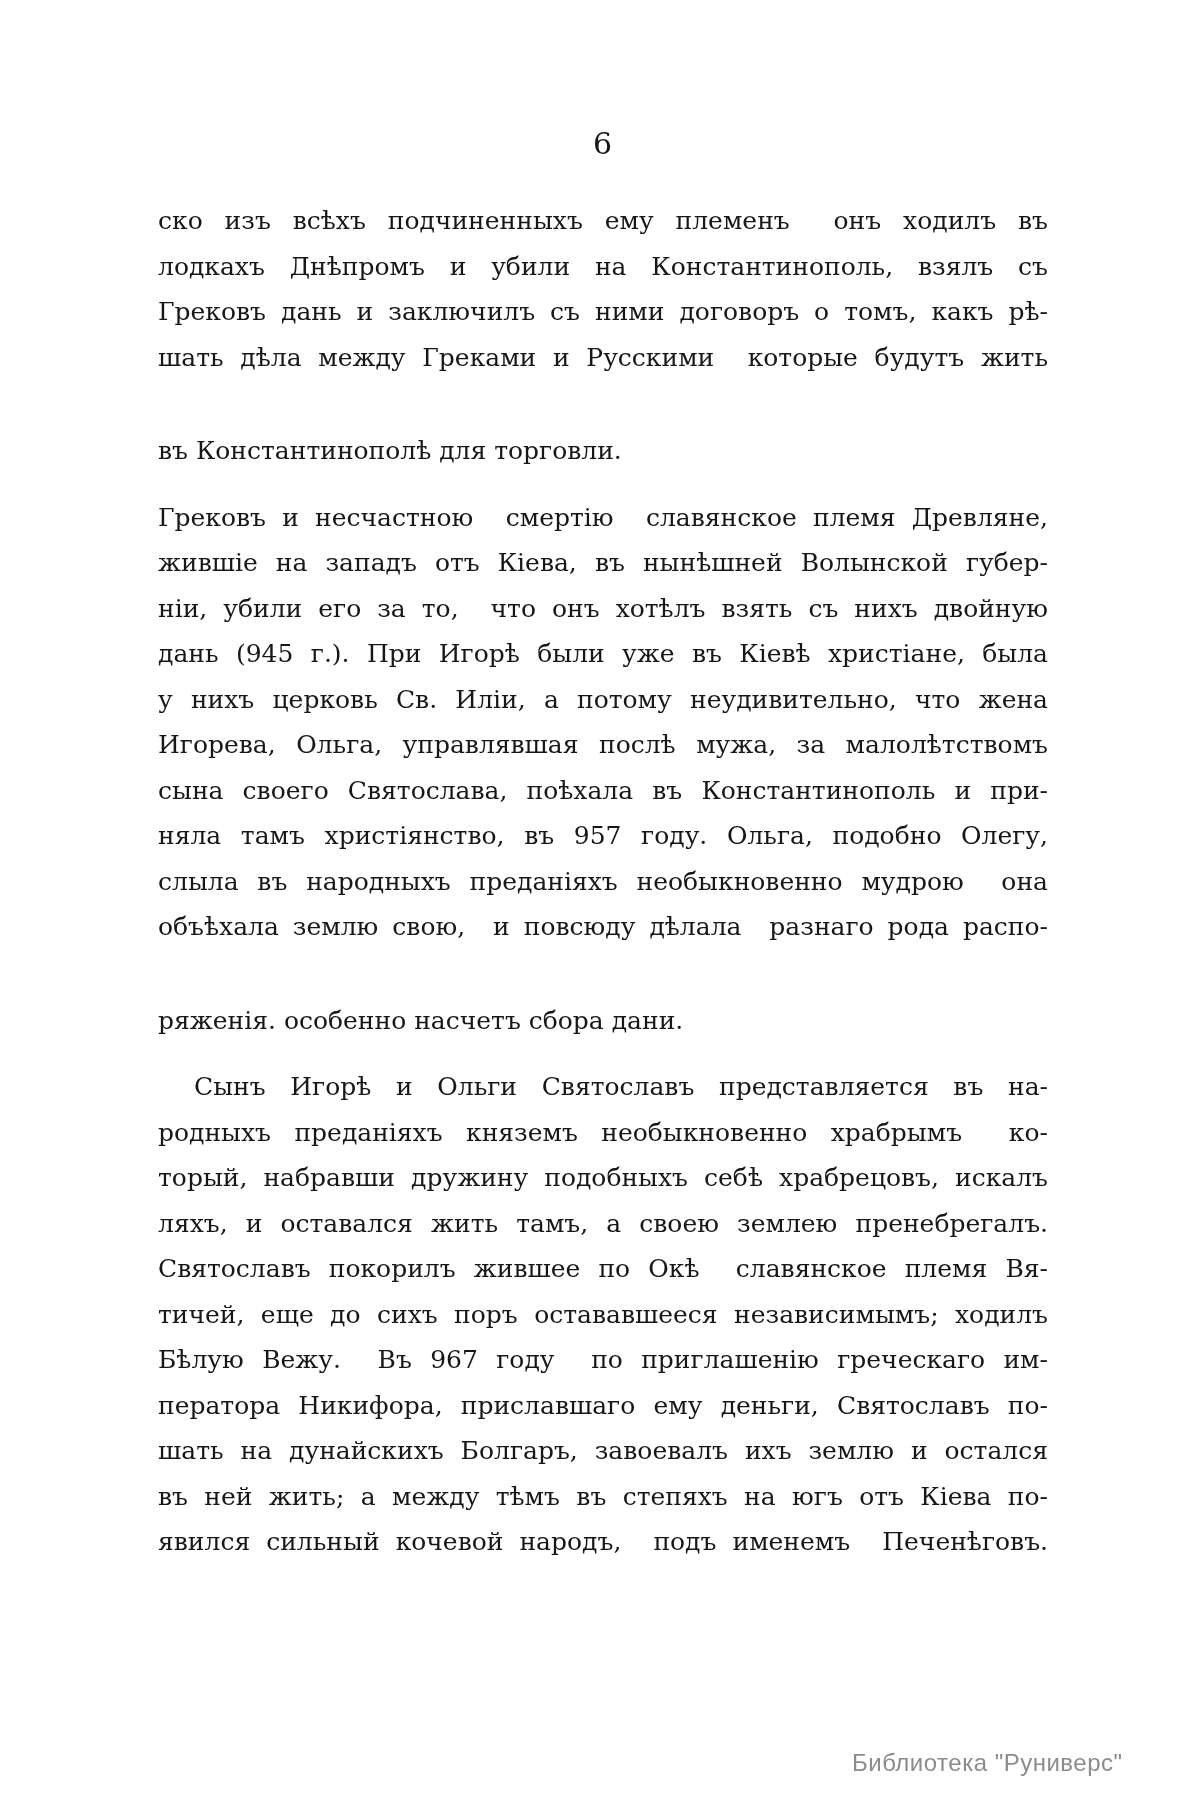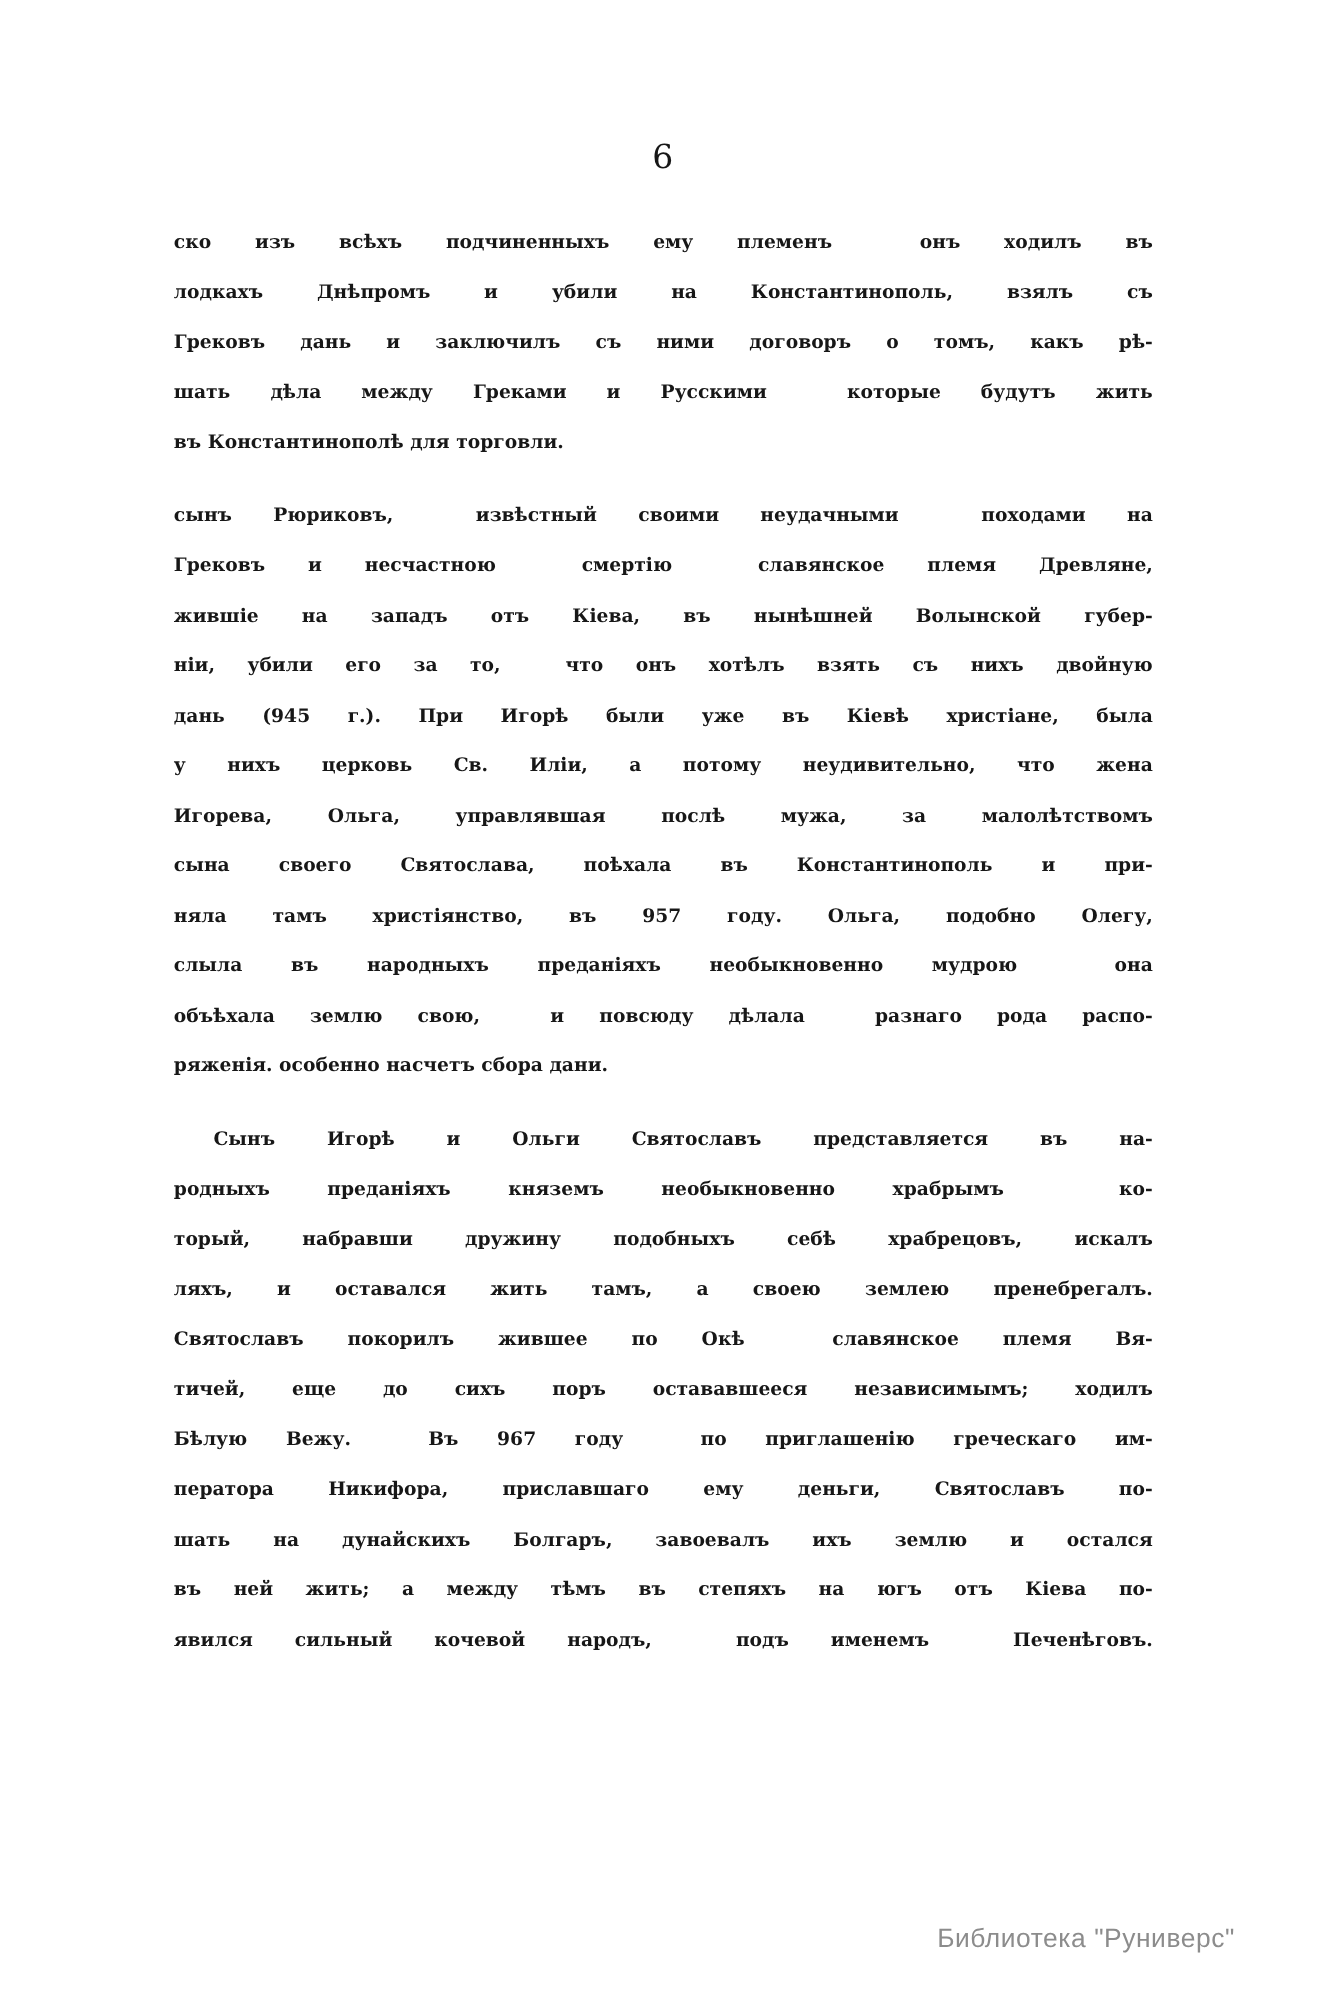--- a/index.html
+++ b/index.html
@@ -23,37 +23,37 @@
     width: 890px;
     text-align: center;
     font-size: 30px;
     letter-spacing: 1px;
   }
   .text-block {
     position: absolute;
     top: 198px;
     left: 158px;
     width: 890px;
-    font-size: 17px;
+    font-size: 25px;
     line-height: 45.5px;
-    font-weight: bold;
   }
   .para { margin: 0; }
   .para + .para { margin-top: 21px; }
   .line {
     min-height: 45.5px;
     white-space: normal;
   }
   .just {
     text-align: justify;
     text-align-last: justify;
   }
   .left {
     text-align: right;
     text-align-last: left;
+    margin-top: 48px;
   }
   .indent {
     padding-left: 36px;
     box-sizing: border-box;
   }
   .watermark {
     position: absolute;
     top: 1749px;
     left: 852px;
     font-family: "Liberation Sans", sans-serif;
@@ -73,21 +73,20 @@
 
     <div class="para">
       <div class="line just">ско изъ всѣхъ подчиненныхъ ему племенъ&nbsp; онъ ходилъ въ</div>
       <div class="line just">лодкахъ Днѣпромъ и убили на Константинополь, взялъ съ</div>
       <div class="line just">Грековъ дань и заключилъ съ ними договоръ о томъ, какъ рѣ-</div>
       <div class="line just">шать дѣла между Греками и Русскими&nbsp; которые будутъ жить</div>
       <div class="line left">въ Константинополѣ для торговли.</div>
     </div>
 
     <div class="para">
-      <div class="line just">сынъ Рюриковъ,&nbsp; извѣстный своими неудачными&nbsp; походами на</div>
       <div class="line just">Грековъ и несчастною&nbsp; смертію&nbsp; славянское племя Древляне,</div>
       <div class="line just">жившіе на западъ отъ Кіева, въ нынѣшней Волынской губер-</div>
       <div class="line just">ніи, убили его за то,&nbsp; что онъ хотѣлъ взять съ нихъ двойную</div>
       <div class="line just">дань (945 г.). При Игорѣ были уже въ Кіевѣ христіане, была</div>
       <div class="line just">у нихъ церковь Св. Иліи, а потому неудивительно, что жена</div>
       <div class="line just">Игорева, Ольга, управлявшая послѣ мужа, за малолѣтствомъ</div>
       <div class="line just">сына своего Святослава, поѣхала въ Константинополь и при-</div>
       <div class="line just">няла тамъ христіянство, въ 957 году. Ольга, подобно Олегу,</div>
       <div class="line just">слыла въ народныхъ преданіяхъ необыкновенно мудрою&nbsp; она</div>
       <div class="line just">объѣхала землю свою,&nbsp; и повсюду дѣлала&nbsp; разнаго рода распо-</div>

